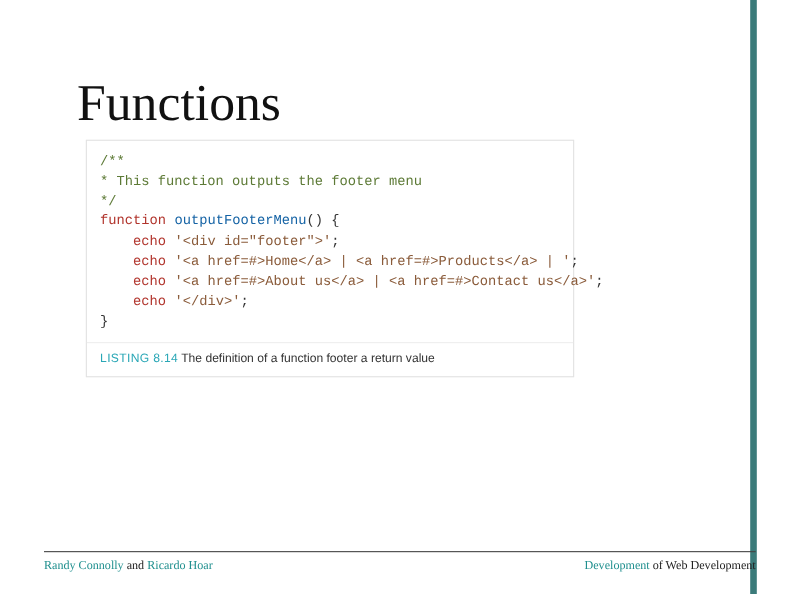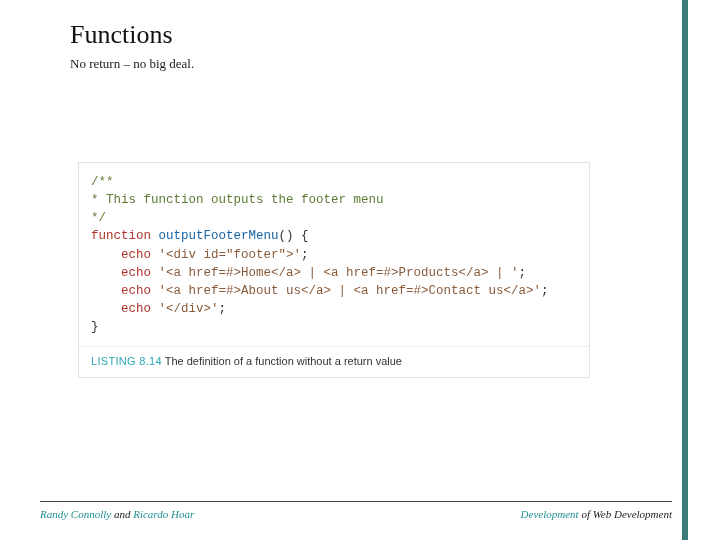--- a/index.html
+++ b/index.html
@@ -10,32 +10,33 @@
     height: 540px;
     padding: 20px 48px 40px 70px;
   }
   .accent-bar {
     position: absolute;
     top: 0; right: 32px;
     width: 6px; height: 100%;
     background: #3b7b7a;
   }
   .title {
-    font-size: 26px;
+    font-size: 47px;
     font-weight: 400;
     color: #111;
     margin-bottom: 6px;
+    margin-top: 47px;
   }
   .subtitle {
     font-size: 13px;
     color: #222;
     margin-bottom: 90px;
   }
   .code-figure {
-    width: 512px;
+    width: 444px;
     margin-left: 8px;
     border: 1px solid #e2e2e2;
     background: #fff;
   }
   .code-block {
     font-family: Consolas, 'Courier New', monospace;
     font-size: 12.5px;
     line-height: 1.45;
     padding: 10px 12px 10px 12px;
     color: #333;
@@ -50,21 +51,21 @@
   .caption {
     font-family: Arial, Helvetica, sans-serif;
     font-size: 11px;
     padding: 8px 12px 10px 12px;
     border-top: 1px solid #eee;
     color: #333;
   }
   .caption .listing { color: #2aa7b6; font-weight: normal; letter-spacing: 0.3px; }
   .footer {
     position: absolute;
-    left: 40px; right: 48px; bottom: 20px; font-style: italic;
+    left: 40px; right: 33px; bottom: 20px;
   }
   .footer-rule {
     border: none;
     border-top: 1px solid #444;
     margin-bottom: 6px;
   }
   .footer-row {
     display: flex;
     justify-content: space-between;
     font-size: 11px;
@@ -72,34 +73,33 @@
   }
   .footer-row .teal { color: #1f8f8e; }
 </style>
 </head>
 <body>
 
 <div class="slide">
   <div class="accent-bar"></div>
 
   <h1 class="title">Functions</h1>
-  <div class="subtitle">No return – no big deal.</div>
 
   <div class="code-figure">
     <div class="code-block"><span class="c-comment">/**</span>
 <span class="c-comment">* This function outputs the footer menu</span>
 <span class="c-comment">*/</span>
 <span class="c-kw">function</span> <span class="c-fn">outputFooterMenu</span><span class="c-punc">() {</span>
 <span class="indent"></span><span class="c-kw">echo</span> <span class="c-str">'&lt;div id="footer"&gt;'</span><span class="c-punc">;</span>
 <span class="indent"></span><span class="c-kw">echo</span> <span class="c-str">'&lt;a href=#&gt;Home&lt;/a&gt; | &lt;a href=#&gt;Products&lt;/a&gt; | '</span><span class="c-punc">;</span>
 <span class="indent"></span><span class="c-kw">echo</span> <span class="c-str">'&lt;a href=#&gt;About us&lt;/a&gt; | &lt;a href=#&gt;Contact us&lt;/a&gt;'</span><span class="c-punc">;</span>
 <span class="indent"></span><span class="c-kw">echo</span> <span class="c-str">'&lt;/div&gt;'</span><span class="c-punc">;</span>
 <span class="c-punc">}</span></div>
     <div class="caption">
-      <span class="listing">LISTING 8.14</span><span> The definition of a function without a return value</span>
+      <span class="listing">LISTING 8.14</span><span> The definition of a function footer a return value</span>
     </div>
   </div>
 
   <div class="footer">
     <hr class="footer-rule">
     <div class="footer-row">
       <div>
         <span class="teal">Randy Connolly</span><span> and </span><span class="teal">Ricardo Hoar</span>
       </div>
       <div>

